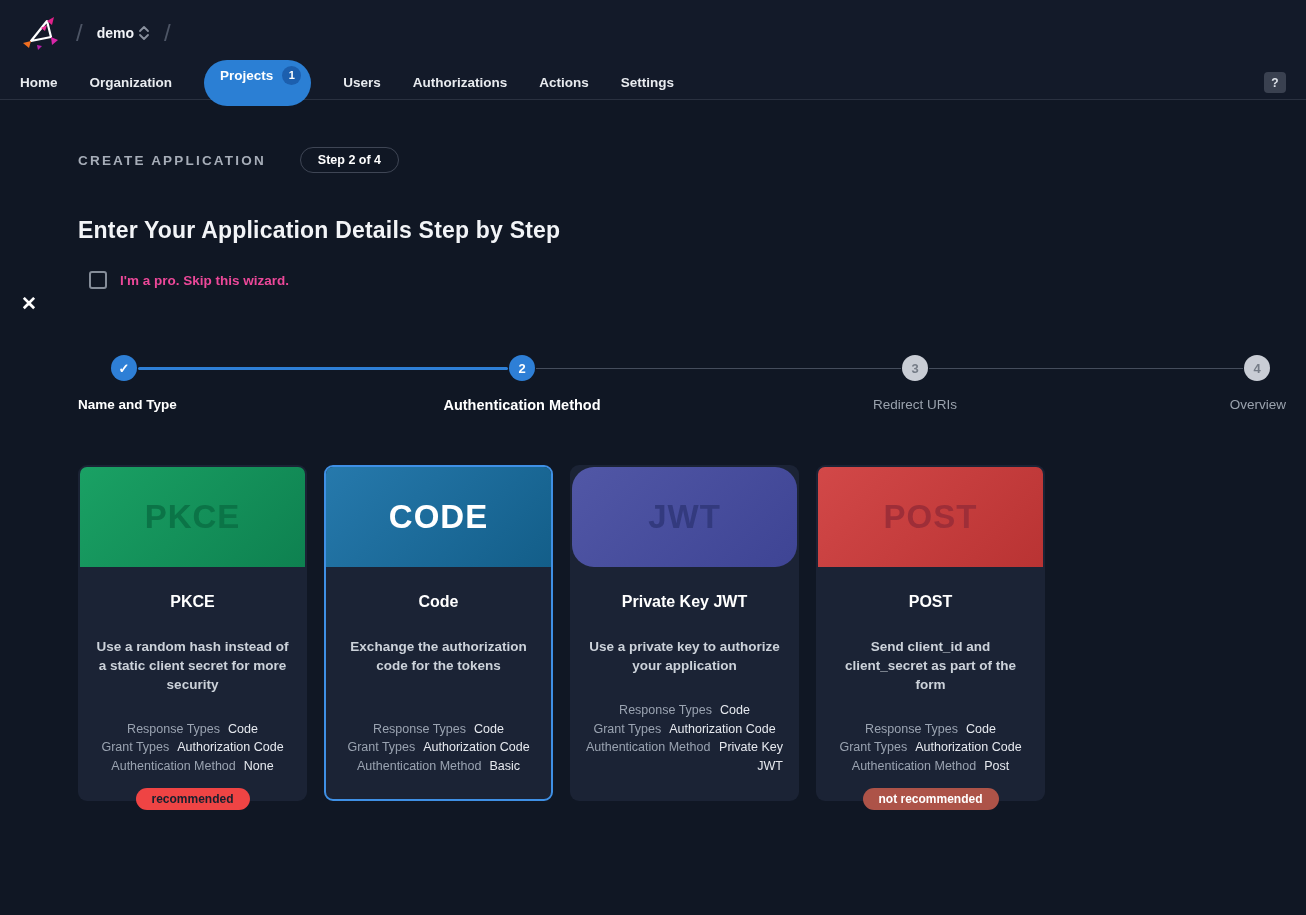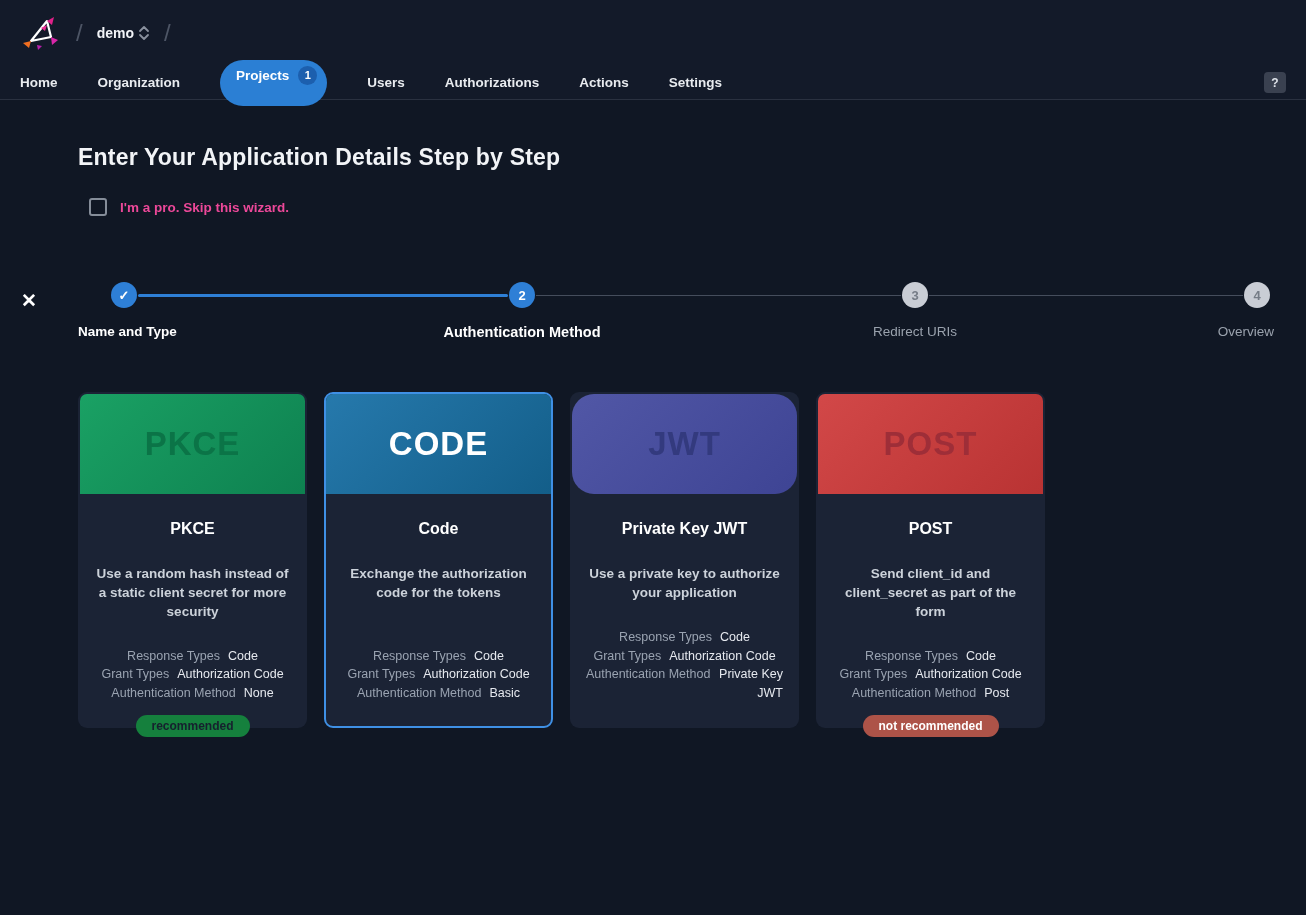--- a/index.html
+++ b/index.html
@@ -28,21 +28,21 @@
   .gear { font-size:17px; line-height:1; }
   .avatar {
     width:38px; height:38px; border-radius:50%;
     background:#8a2f9f; border:2px solid #2d7ccc;
     display:flex; align-items:center; justify-content:center;
     font-size:13px; font-weight:700; color:#fff; cursor:pointer;
   }
   
   .nav {
     height:34px; background:#131a29; border-bottom:1px solid #2a3140;
-    display:flex; align-items:center; padding:0 20px; gap:40px;
+    display:flex; align-items:center; padding:0 20px; gap:32px;
   }
   .nav-item { font-size:13.5px; font-weight:600; color:#e8ebef; cursor:pointer; white-space:nowrap; }
   .nav-item.active {
     background:#2b7fd4; border-radius:999px; padding:6px 10px 21px 16px;
     display:flex; align-items:center; gap:9px; color:#fff;
   }
   .nav-badge {
     background:#1c5fae; width:19px; height:19px; border-radius:50%;
     display:flex; align-items:center; justify-content:center;
     font-size:11px; font-weight:700; color:#fff;
@@ -80,21 +80,21 @@
   }
   .step-circle.done, .step-circle.active { background:#2e7fd6; color:#fff; }
   .step-circle.upcoming { background:#c9cdd5; color:#757c87; }
   .step-line { position:absolute; }
   .step-line.done { height:3px; top:12px; background:#2e7fd6; border-radius:2px; }
   .step-line.upcoming { height:1px; top:13px; background:#454d5c; }
   .step-label { position:absolute; top:42px; font-size:13.5px; white-space:nowrap; }
   .step-label.done { font-weight:700; color:#fff; }
   .step-label.active { font-weight:700; color:#fff; font-size:14.5px; transform:translateX(-50%); }
   .step-label.upcoming { color:#9aa2ad; transform:translateX(-50%); }
-  .step-label.last { transform:none; right:12px; text-align:left; }
+  .step-label.last { transform:none; right:0; text-align:left; }
   
   .cards { margin-top:50px; display:flex; gap:17px; }
   .card {
     width:229px; height:336px; border-radius:9px; position:relative;
     border:2px solid transparent; background:#1b2335; cursor:pointer;
   }
   .card.selected { border-color:#3f90e5; }
   .card-banner {
     height:100px; border-radius:7px 7px 0 0;
     background:linear-gradient(135deg, var(--c1), var(--c2));
@@ -170,20 +170,24 @@
   <span class="nav-item">Users</span>
   <span class="nav-item">Authorizations</span>
   <span class="nav-item">Actions</span>
   <span class="nav-item">Settings</span>
   <span class="help-btn">?</span>
 </nav>
 
 <main class="main">
   <span class="close-x">✕</span>
 
+  <div class="kicker-row">
+    <span class="kicker">CREATE APPLICATION</span>
+    <span class="step-pill">Step 2 of 4</span>
+  </div>
 
   <h1>Enter Your Application Details Step by Step</h1>
 
   <div class="skip-row">
     <div class="checkbox"></div>
     <span class="skip-label">I'm a pro. Skip this wizard.</span>
   </div>
 
   <div class="stepper">
     <div class="step-line done" style="left:60px; width:370px;"></div>
@@ -226,21 +230,21 @@
           <div class="attr-row">
             <span class="attr-label">Grant Types</span>
             <span class="attr-value">Authorization Code</span>
           </div>
           <div class="attr-row">
             <span class="attr-label">Authentication Method</span>
             <span class="attr-value">None</span>
           </div>
         </div>
       </div>
-      <span class="card-badge" style="background: #15803d; color: rgb(22, 32, 46);">recommended</span>
+      <span class="card-badge" style="background: #ef4444; color: rgb(22, 32, 46);">recommended</span>
     </div>
 
     <div class="card selected">
       <div class="card-banner" style="--c1: #2679ac; --c2: #135e89; color: rgb(255, 255, 255);">
         <span>CODE</span>
       </div>
       <div class="card-body">
         <div class="card-title">Code</div>
         <div class="card-desc">Exchange the authorization code for the tokens</div>
         <div class="card-attrs">

